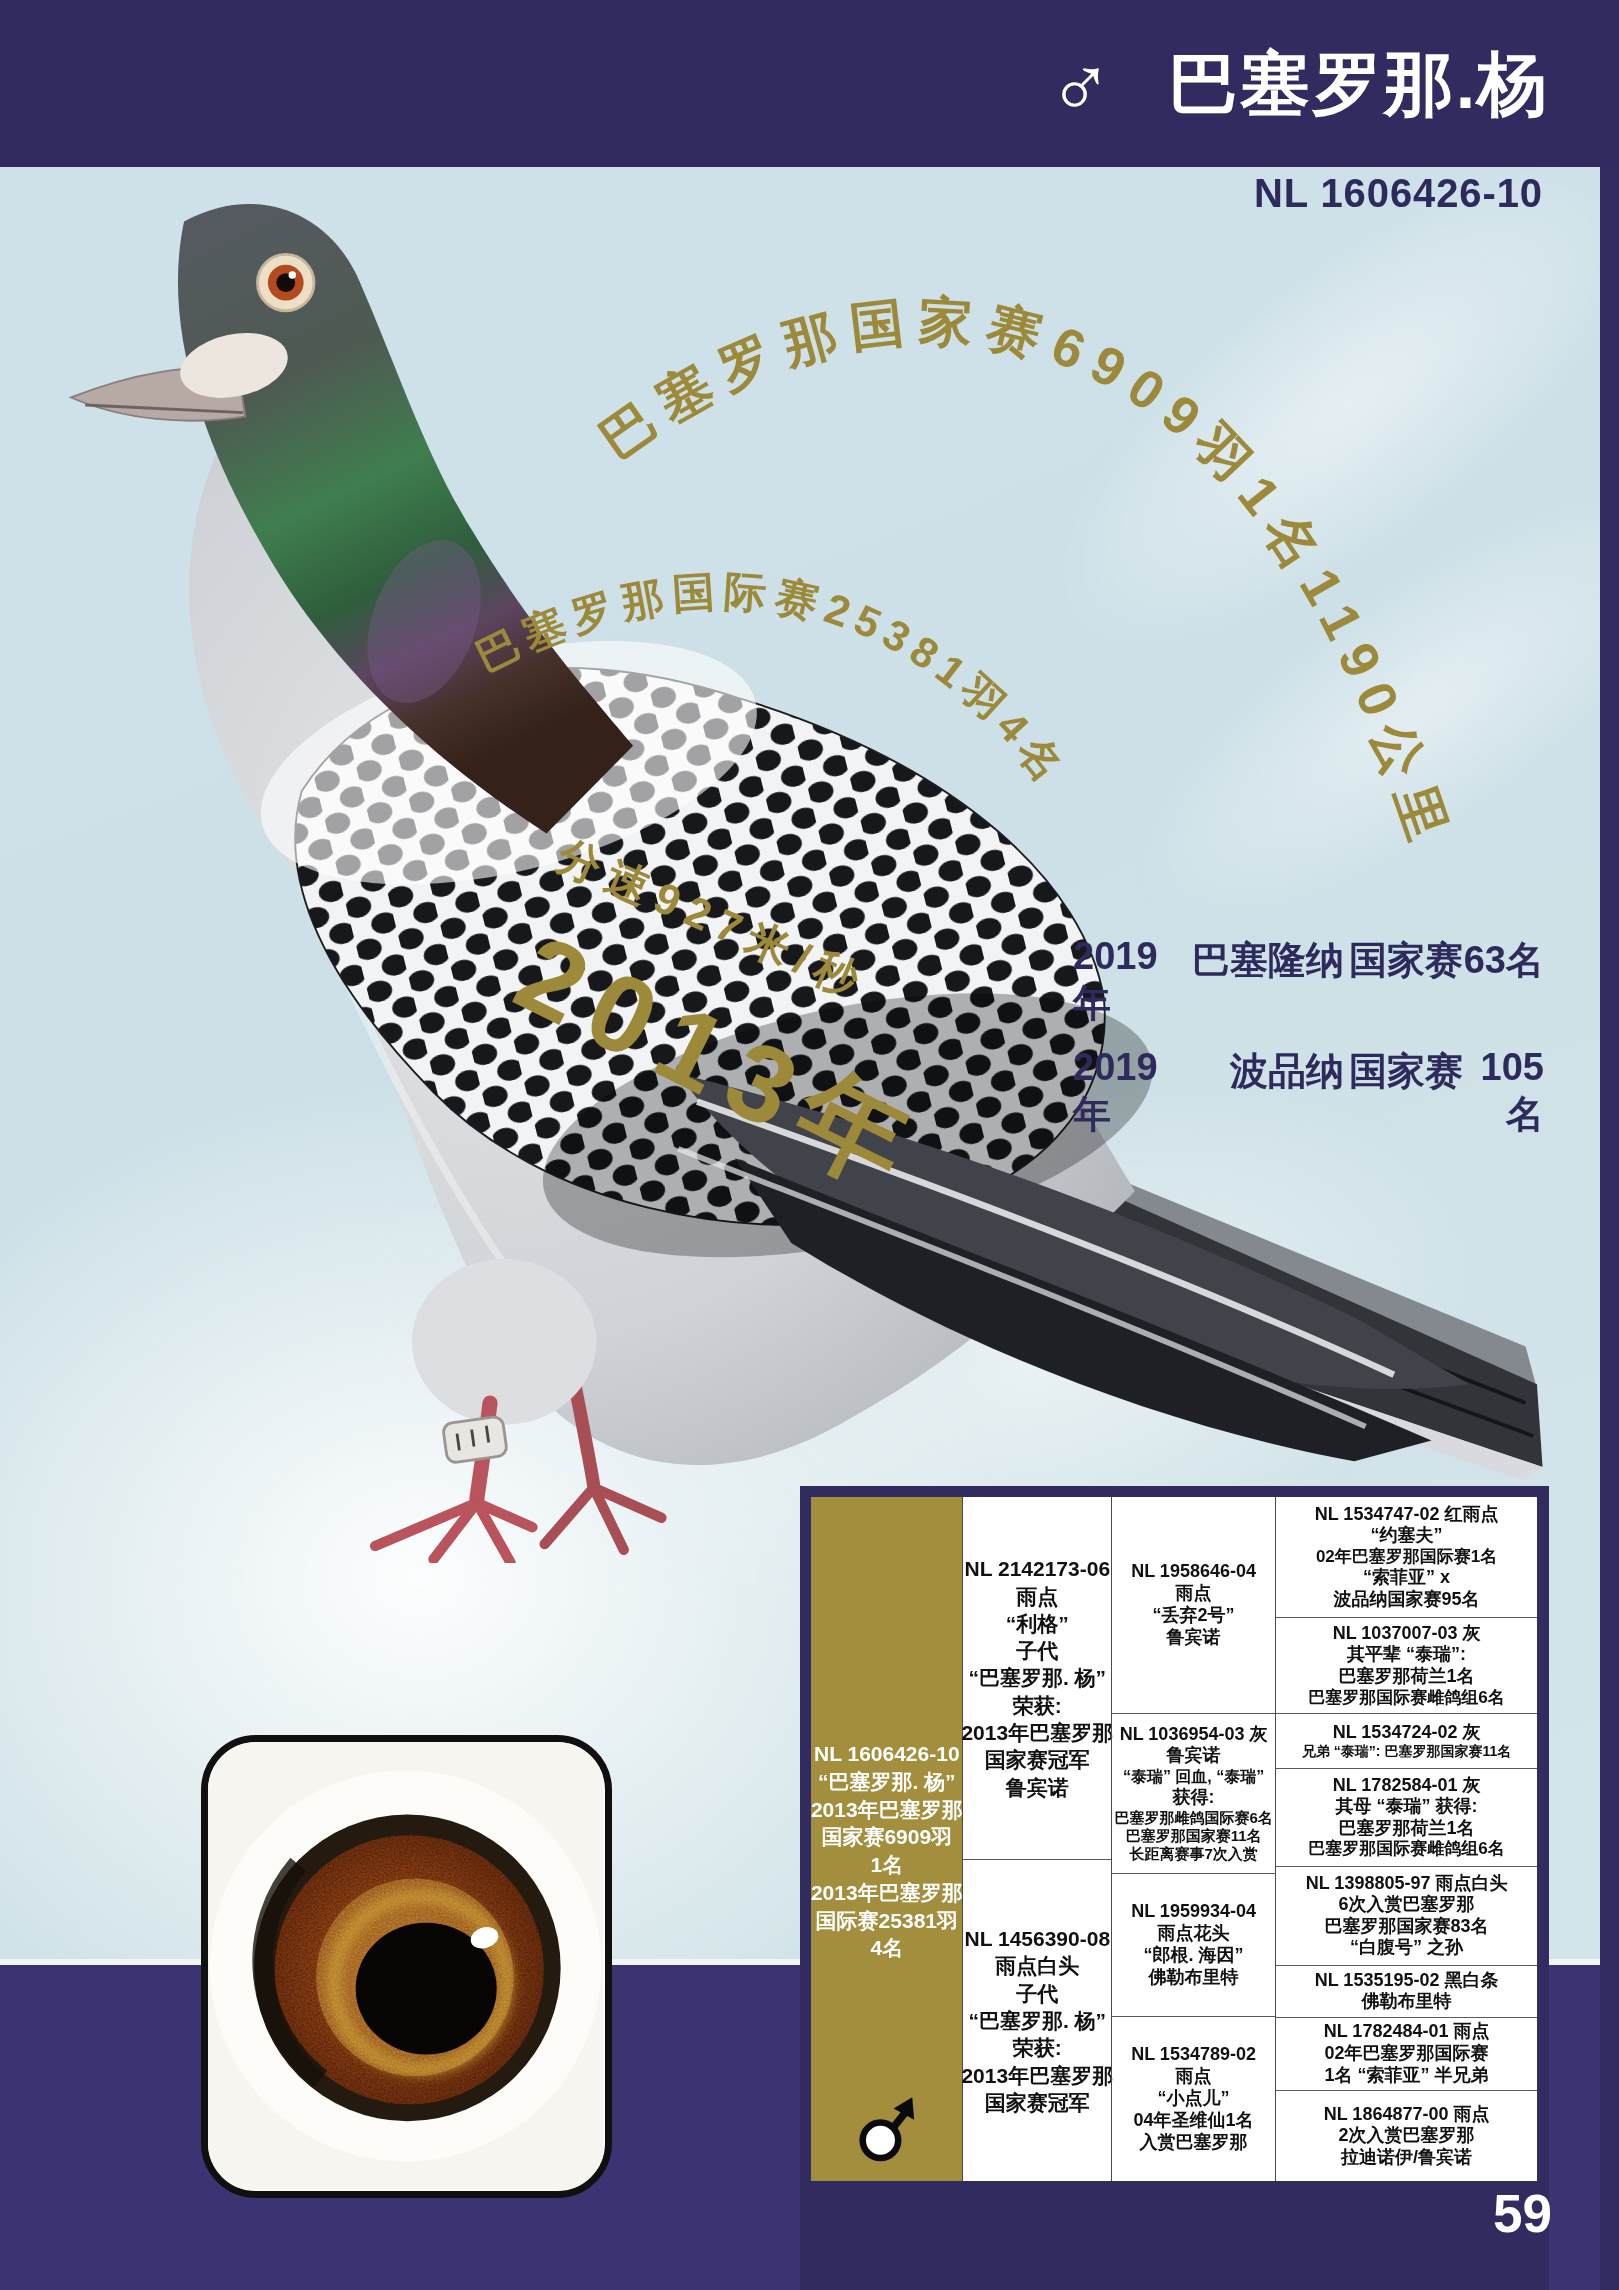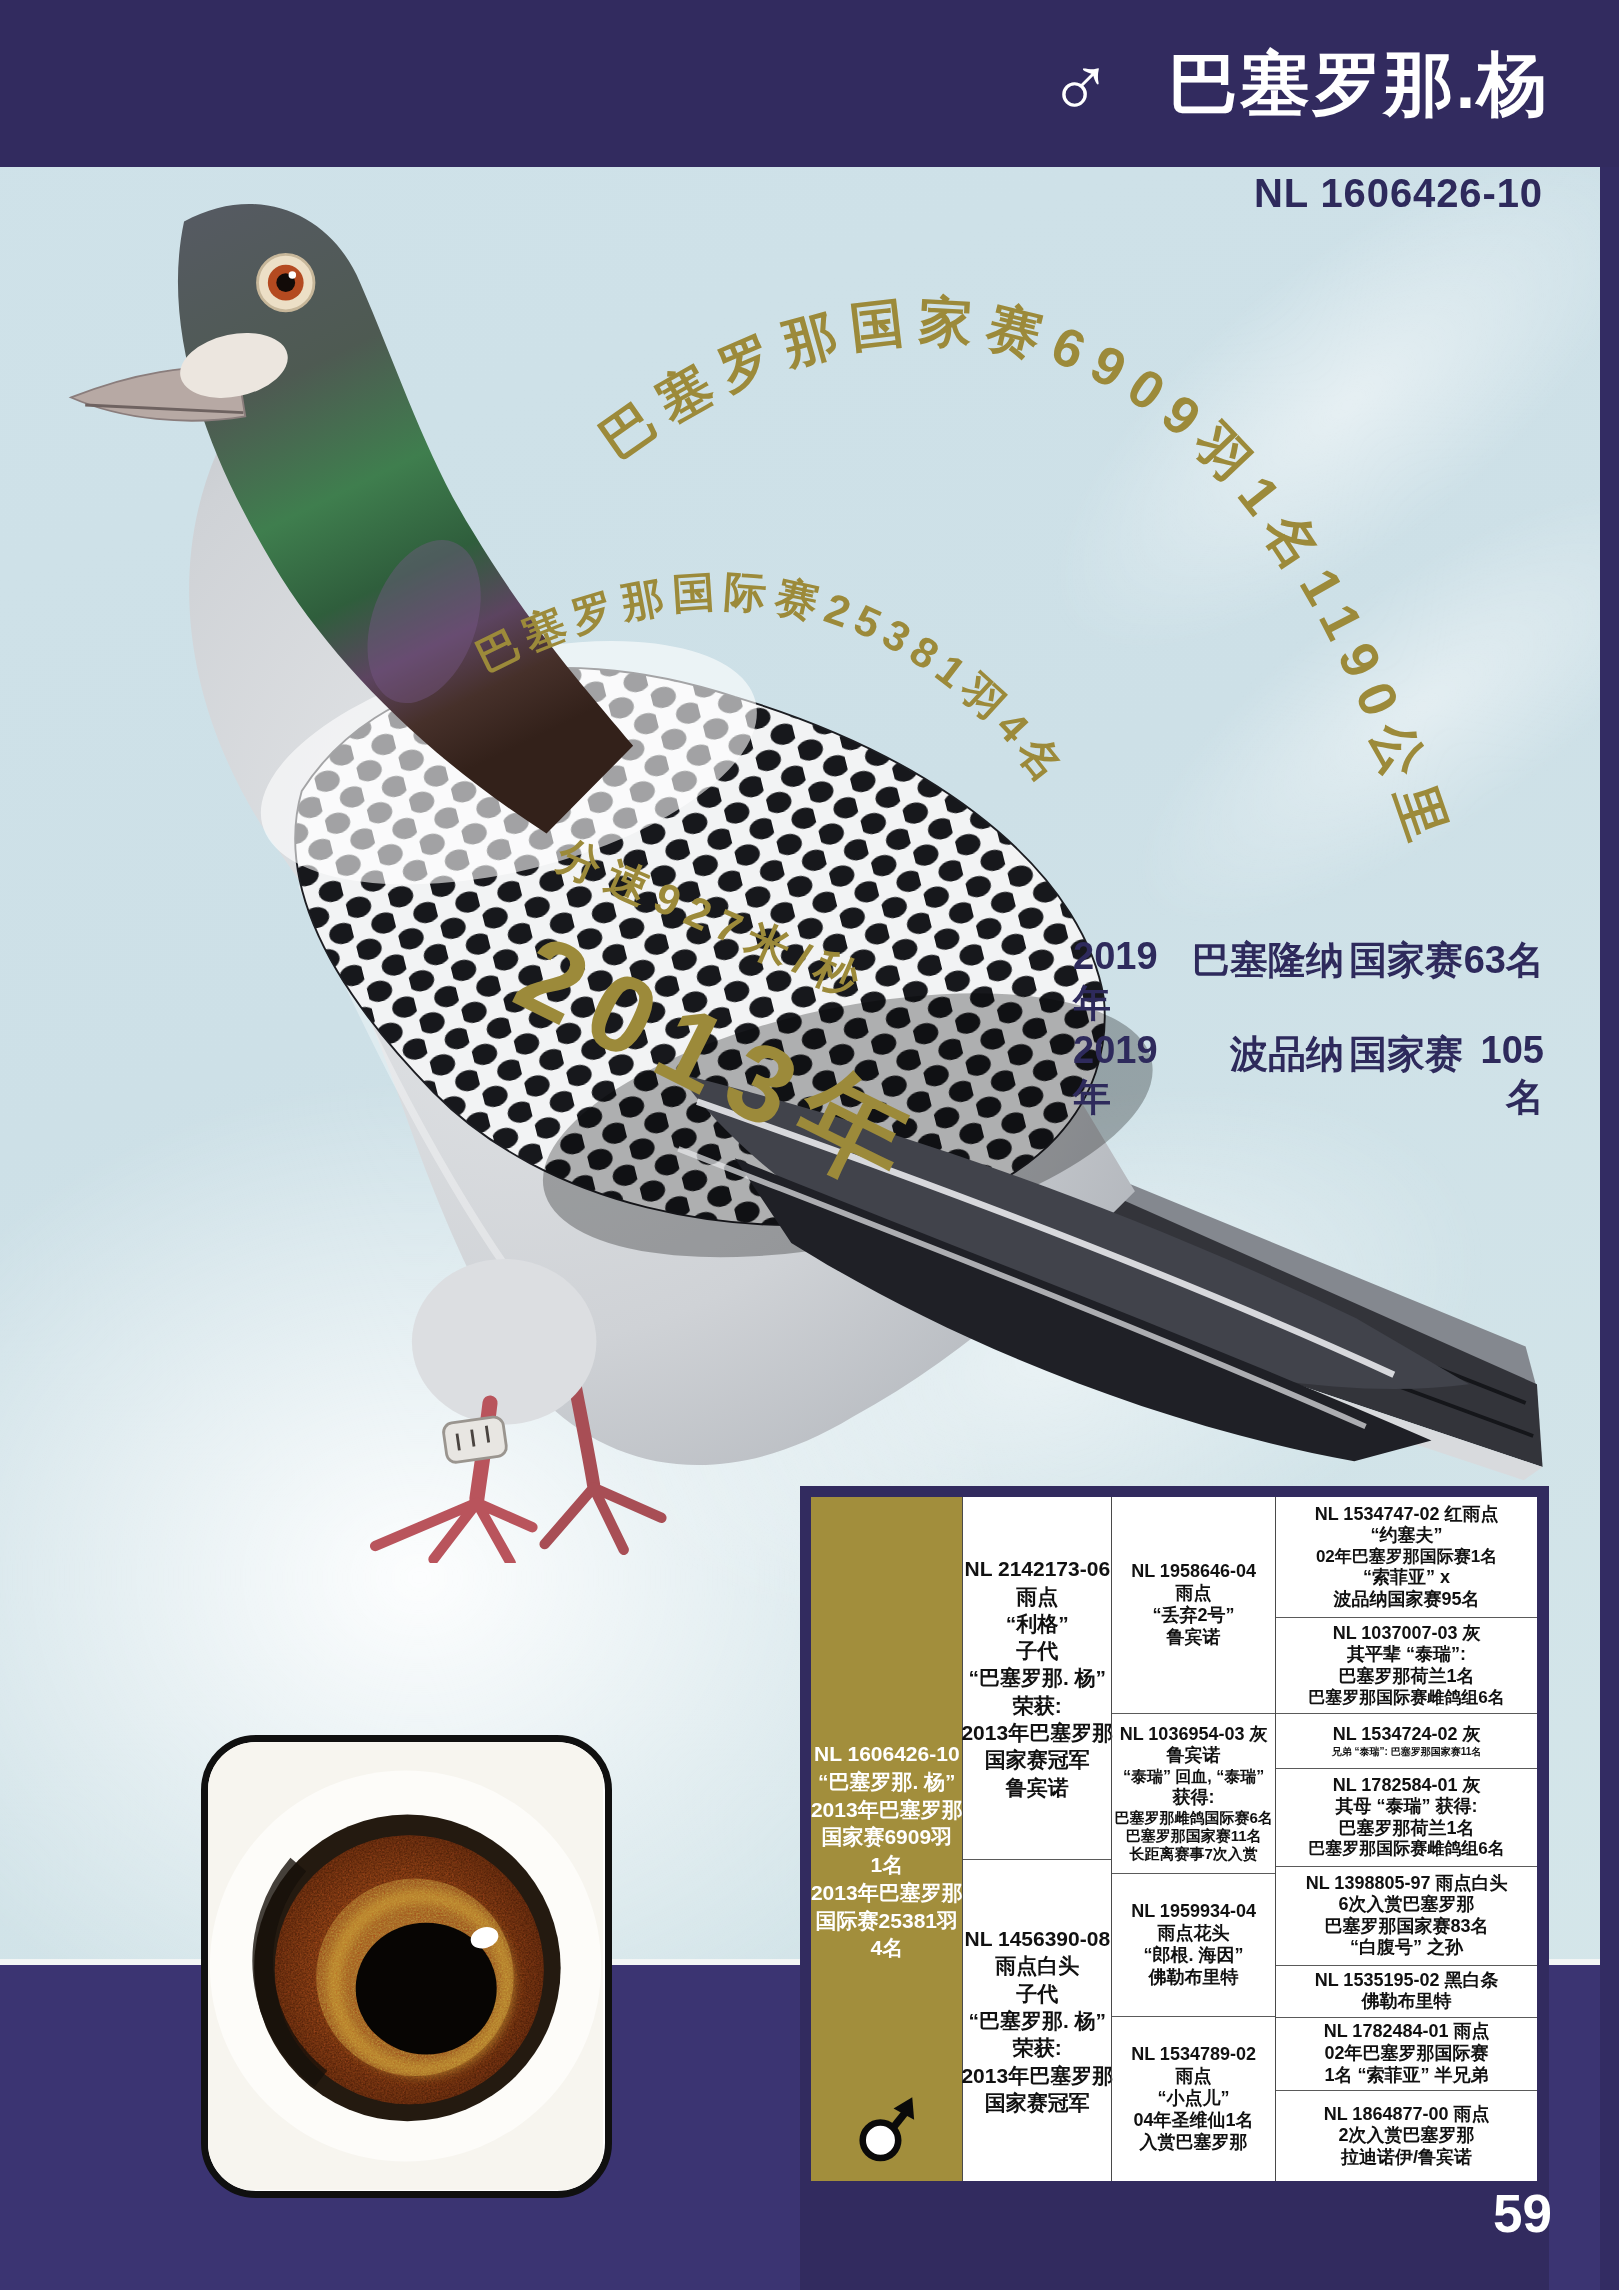--- a/index.html
+++ b/index.html
@@ -28,21 +28,21 @@
 
   .arcs{position:absolute;left:0;top:0;width:1620px;height:2291px;pointer-events:none;}
   .arcs text{fill:#9c8a3a;font-weight:700;font-family:"Liberation Sans","DejaVu Sans",sans-serif;}
   text.arc1{font-size:57px;letter-spacing:13px;}
   text.arc2{font-size:45px;letter-spacing:8px;}
   text.arc3{font-size:46px;letter-spacing:10px;}
   text.arc4{font-size:116px;letter-spacing:18px;}
 
   .achv{position:absolute;left:1073px;top:927px;width:471px;}
   .achv .hd{color:#9c8a3a;font-size:35px;font-weight:700;white-space:nowrap;}
-  .achv .rows{margin-top:7.5px;display:grid;grid-template-columns:113px 158px 119px 1fr;row-gap:0;
+  .achv .rows{margin-top:7.5px;display:grid;grid-template-columns:113px 158px 119px 1fr;row-gap:17px;
     color:#2e2a5c;font-size:38px;font-weight:700;}
   .achv .rows .yr{text-align:left;}
   .achv .rows .rt{text-align:right;}
 
   .eyebox{position:absolute;left:201px;top:1735px;width:411px;height:463px;border:7.5px solid #101010;
     border-radius:55px;background:#ffffff;box-sizing:border-box;overflow:hidden;}
 
   .panel{position:absolute;left:800px;top:1486px;width:749px;height:805px;background:#322b5f;}
   .ptable{position:absolute;left:11.3px;top:11.3px;width:726px;height:684px;display:flex;background:#ffffff;}
   .col{display:flex;flex-direction:column;box-sizing:border-box;}
@@ -54,21 +54,21 @@
     border-bottom:1.9px solid #5a5a5a;box-sizing:border-box;overflow:visible;}
   .cell:last-child{border-bottom:none;}
   .lines div{white-space:nowrap;}
   .col1 .subject{margin-top:243px;font-size:21px;font-weight:700;line-height:1.32;text-align:center;}
   .col1 .sexwrap{margin-top:auto;margin-bottom:13px;}
   .col2 .lines{font-size:21px;font-weight:700;line-height:1.3;color:#111;}
   .col3 .lines{font-size:18px;font-weight:700;line-height:1.22;color:#111;}
   .col4 .lines{font-size:18px;font-weight:700;line-height:1.2;color:#111;}
   .col3 .cell:nth-child(2) .lines div:nth-child(n+5){font-size:15px;}
   .col3 .cell:nth-child(2) .lines div:nth-child(3){font-size:16px;}
-  .col4 .cell:nth-child(3) .lines div:nth-child(2){font-size:10px;}
+  .col4 .cell:nth-child(3) .lines div:nth-child(2){font-size:14px;}
   .col4 .cell:nth-child(1) .lines div:nth-child(3){font-size:17px;}
   .col4 .cell:nth-child(2) .lines div:nth-child(4),
   .col4 .cell:nth-child(4) .lines div:nth-child(4){font-size:17px;}
 
   .pagenum{position:absolute;left:1493px;top:2183px;color:#ffffff;font-size:53px;font-weight:700;}
 </style>
 </head>
 <body>
 
 <div class="page">

